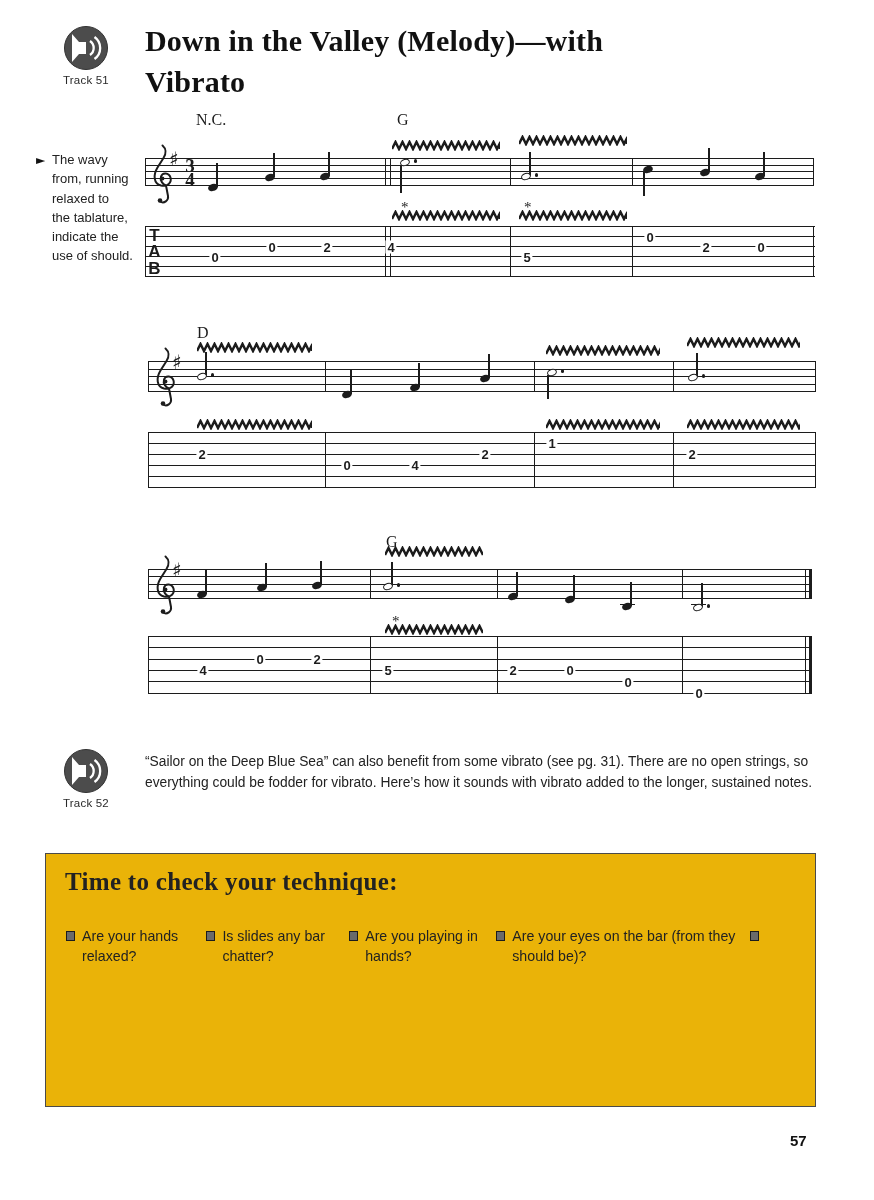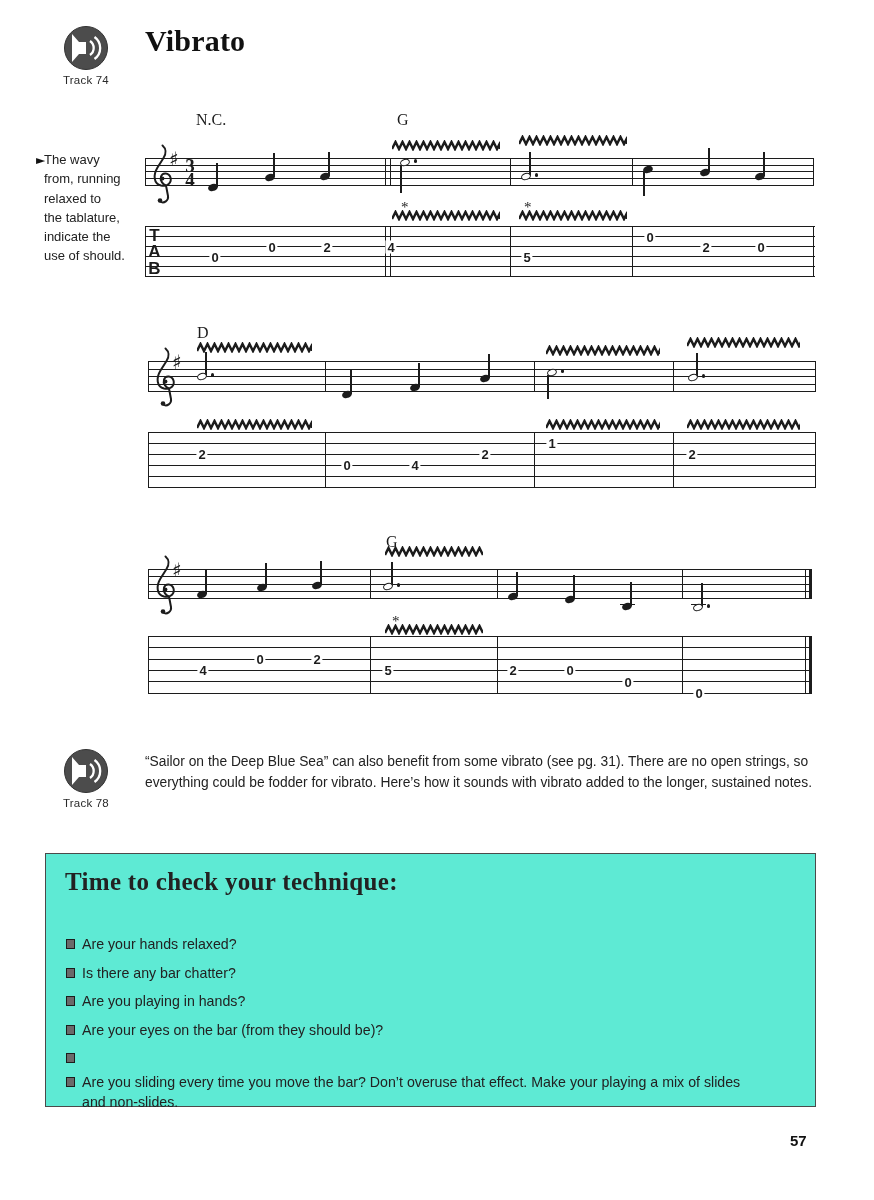--- a/index.html
+++ b/index.html
@@ -6,47 +6,48 @@
   .page{position:relative;width:874px;height:1200px;background:#ffffff;overflow:hidden;
         font-family:"Liberation Sans","DejaVu Sans",sans-serif;color:#1a1a1a;margin:0 auto;}
   .abs{position:absolute;}
   .title{position:absolute;left:145px;top:20px;width:640px;
          font-family:"Liberation Serif","DejaVu Serif",serif;font-weight:bold;
          font-size:30px;line-height:41px;color:#111;letter-spacing:.2px;}
   .badge{position:absolute;width:92px;text-align:center;}
   .tracklabel{font-size:11.5px;color:#2a2a2a;margin-top:3px;letter-spacing:.2px;}
   .marginnote{position:absolute;left:36px;top:150px;width:110px;font-size:13px;line-height:19.3px;color:#222;}
   .mn-marker{position:absolute;left:0;top:1px;font-family:"DejaVu Sans",sans-serif;font-size:12px;color:#111;}
-  .mn-text{margin-left:8px;}
+  .mn-text{margin-left:16px;}
   .para{position:absolute;left:145px;top:752px;width:672px;font-size:13.8px;line-height:20.6px;color:#222;}
   .techbox{position:absolute;left:45px;top:853px;width:771px;height:254px;
-           border:1.5px solid #4a4a4a;box-sizing:border-box;background:#5eead4;}
+           border:1.5px solid #4a4a4a;box-sizing:border-box;background:#eab308;}
   .techtitle{position:absolute;left:19px;top:14px;font-family:"Liberation Serif","DejaVu Serif",serif;
              font-weight:bold;font-size:25px;color:#222;letter-spacing:.3px;}
-  .items{position:absolute;left:20px;top:80px;width:700px;display:flex;flex-direction:column;gap:8.5px;}
+  .items{position:absolute;left:20px;top:72px;width:700px;display:flex;flex-direction:row;gap:8.5px;}
   .item{display:flex;align-items:flex-start;font-size:14.2px;line-height:20px;color:#222;}
   .bullet{flex:0 0 auto;width:7px;height:8px;background:#6a6a6a;border:1.6px solid #1c1c1c;margin:5px 7px 0 0;}
   .pagenum{position:absolute;left:790px;top:1132px;font-size:15px;font-weight:bold;color:#111;}
 </style>
 </head>
 <body>
 
 <div class="page">
 
   <div class="badge" style="left:40px;top:25px;">
     <svg width="46" height="46" viewBox="0 0 46 46" style="display:block;margin:0 auto;">
       <circle cx="23" cy="23" r="21.5" fill="#4c4c4c" stroke="#333" stroke-width="1"></circle>
       <polygon points="9,9 9,37 16,29 23,29 23,17 16,17" fill="#ffffff"></polygon>
       <path d="M27 16 A8.5 8.5 0 0 1 27 30" stroke="#ffffff" stroke-width="2.3" fill="none"></path>
       <path d="M31.5 12 A13.5 13.5 0 0 1 31.5 34" stroke="#ffffff" stroke-width="2.3" fill="none"></path>
     </svg>
-    <div class="tracklabel">Track 74</div>
+    <div class="tracklabel">Track 51</div>
   </div>
 
   <div class="title">
+    <div>Down in the Valley (Melody)—with</div>
     <div>Vibrato</div>
   </div>
 
   <div class="marginnote">
     <span class="mn-marker">►</span>
     <div class="mn-text">
       <div>The wavy</div>
       <div>from, running</div>
       <div>relaxed to</div>
       <div>the tablature,</div>
@@ -266,48 +267,44 @@
       <div style="position: absolute; left: 699px; top: 693px; transform: translate(-50%, -50%); font-size: 13px; font-weight: bold; color: rgb(28, 28, 28); background: rgb(255, 255, 255); padding: 0px 2px; line-height: 13px; z-index: 3;">0</div>
     </div>
 
   <div class="badge" style="left:40px;top:748px;">
     <svg width="46" height="46" viewBox="0 0 46 46" style="display:block;margin:0 auto;">
       <circle cx="23" cy="23" r="21.5" fill="#4c4c4c" stroke="#333" stroke-width="1"></circle>
       <polygon points="9,9 9,37 16,29 23,29 23,17 16,17" fill="#ffffff"></polygon>
       <path d="M27 16 A8.5 8.5 0 0 1 27 30" stroke="#ffffff" stroke-width="2.3" fill="none"></path>
       <path d="M31.5 12 A13.5 13.5 0 0 1 31.5 34" stroke="#ffffff" stroke-width="2.3" fill="none"></path>
     </svg>
-    <div class="tracklabel">Track 78</div>
+    <div class="tracklabel">Track 52</div>
   </div>
 
   <div class="para">“Sailor on the Deep Blue Sea” can also benefit from some vibrato (see pg. 31). There are no open strings, so everything could be fodder for vibrato. Here’s how it sounds with vibrato added to the longer, sustained notes.</div>
 
   <div class="techbox">
     <div class="techtitle">Time to check your technique:</div>
     <div class="items">
       <div class="item">
         <span class="bullet"></span>
         <span>Are your hands relaxed?</span>
       </div>
       <div class="item">
         <span class="bullet"></span>
-        <span>Is there any bar chatter?</span>
+        <span>Is slides any bar chatter?</span>
       </div>
       <div class="item">
         <span class="bullet"></span>
         <span>Are you playing in hands?</span>
       </div>
       <div class="item">
         <span class="bullet"></span>
         <span>Are your eyes on the bar (from they should be)?</span>
       </div>
       <div class="item">
         <span class="bullet"></span>
-      </div>
-      <div class="item">
-        <span class="bullet"></span>
-        <span>Are you sliding every time you move the bar? Don’t overuse that effect. Make your playing a mix of slides and non-slides.</span>
       </div>
     </div>
   </div>
 
   <div class="pagenum">57</div>
 </div>
 
 </body></html>

